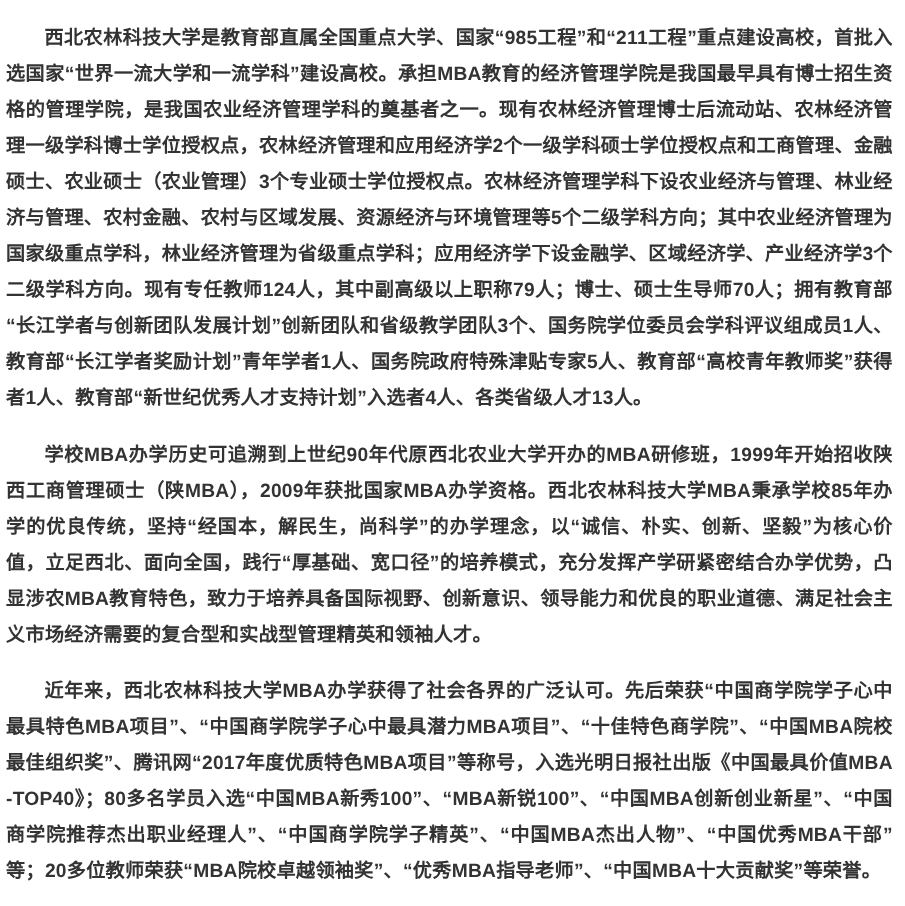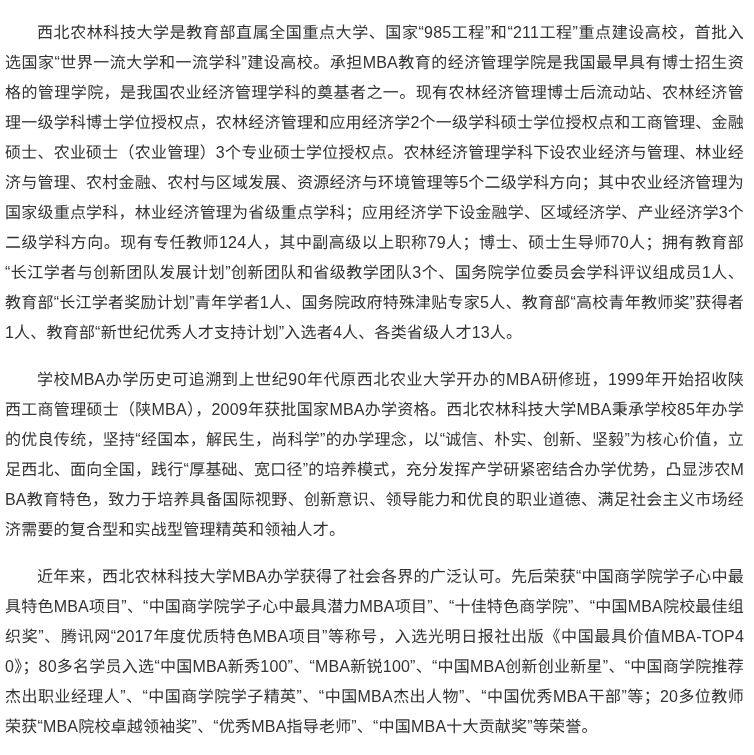--- a/index.html
+++ b/index.html
@@ -21,20 +21,21 @@
     box-sizing: border-box;
     width: 754px;
     padding: 18px 10px 12px 5px;
   }
   .article p {
     margin: 0 0 17px 0;
     text-indent: 2em;
     text-align: justify;
     letter-spacing: 0.2px;
     word-break: break-all;
+    font-weight: bold;
   }
   .article p:last-child {
     margin-bottom: 0;
   }
 </style>
 </head>
 <body>
 
 <div class="article">
   <p>西北农林科技大学是教育部直属全国重点大学、国家“985工程”和“211工程”重点建设高校，首批入选国家“世界一流大学和一流学科”建设高校。承担MBA教育的经济管理学院是我国最早具有博士招生资格的管理学院，是我国农业经济管理学科的奠基者之一。现有农林经济管理博士后流动站、农林经济管理一级学科博士学位授权点，农林经济管理和应用经济学2个一级学科硕士学位授权点和工商管理、金融硕士、农业硕士（农业管理）3个专业硕士学位授权点。农林经济管理学科下设农业经济与管理、林业经济与管理、农村金融、农村与区域发展、资源经济与环境管理等5个二级学科方向；其中农业经济管理为国家级重点学科，林业经济管理为省级重点学科；应用经济学下设金融学、区域经济学、产业经济学3个二级学科方向。现有专任教师124人，其中副高级以上职称79人；博士、硕士生导师70人；拥有教育部“长江学者与创新团队发展计划”创新团队和省级教学团队3个、国务院学位委员会学科评议组成员1人、教育部“长江学者奖励计划”青年学者1人、国务院政府特殊津贴专家5人、教育部“高校青年教师奖”获得者1人、教育部“新世纪优秀人才支持计划”入选者4人、各类省级人才13人。</p>

